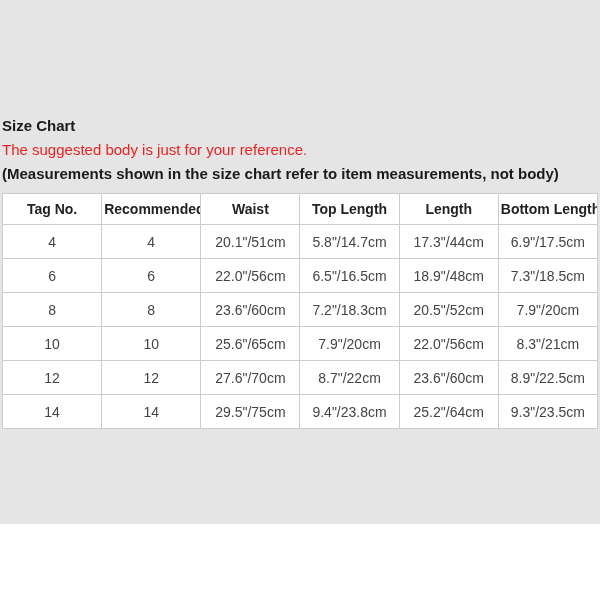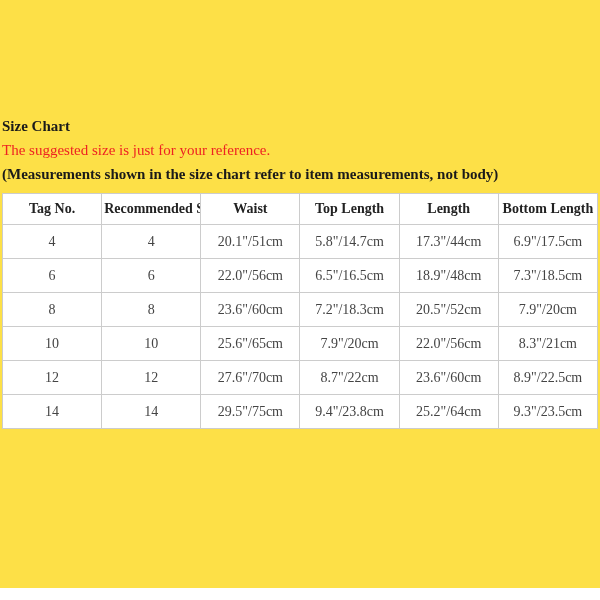--- a/index.html
+++ b/index.html
@@ -3,24 +3,24 @@
 <meta charset="utf-8">
 <style>
   html, body {
     margin: 0;
     padding: 0;
     background: #ffffff;
   }
   .page {
     position: relative;
     width: 600px;
-    height: 588px;
-    background: #fde047;
+    height: 524px;
+    background: #e5e5e5;
     overflow: hidden;
-    font-family: Liberation Serif, serif;
+    font-family: Liberation Sans, sans-serif;
   }
   .content {
     position: absolute;
     left: 2px;
     top: 114px;
     width: 596px;
   }
   .line {
     font-size: 15px;
     line-height: 24px;
@@ -59,21 +59,21 @@
     color: var(--cell-text, #444444);
     background: #ffffff;
   }
 </style>
 </head>
 <body>
 
 <div class="page">
   <div class="content">
     <p class="line title">Size Chart</p>
-    <p class="line red">The suggested size is just for your reference.</p>
+    <p class="line red">The suggested body is just for your reference.</p>
     <p class="line bolded">(Measurements shown in the size chart refer to item measurements, not body)</p>
 
     <table class="size-chart">
       <thead>
         <tr>
             <th>Tag No.</th>
             <th>Recommended Size</th>
             <th>Waist</th>
             <th>Top Length</th>
             <th>Length</th>

